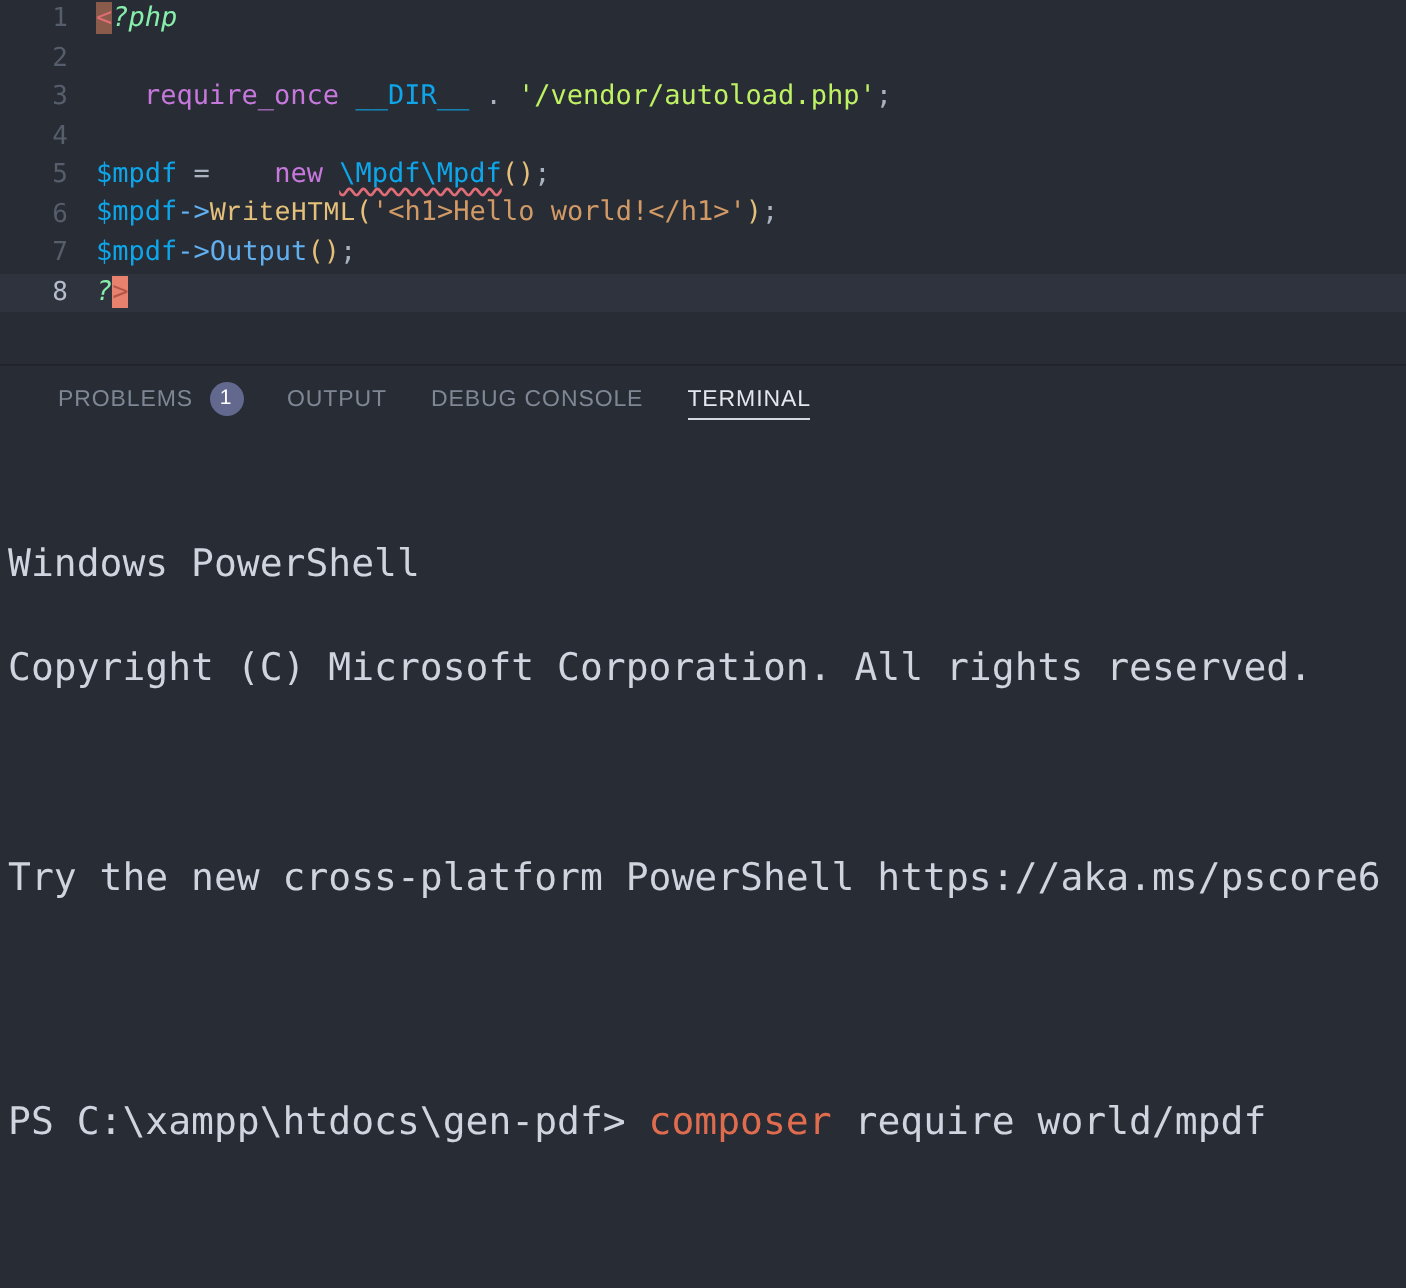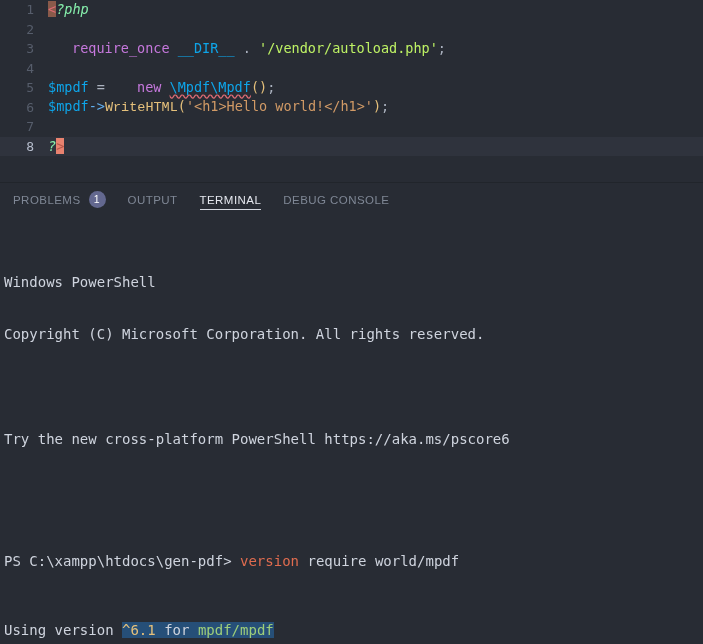--- a/index.html
+++ b/index.html
@@ -95,21 +95,21 @@
     display: flex;
     flex-direction: column;
     border-top: 1px solid #21252b;
     min-height: 0;
   }
   .panel-tabs {
     height: 33px;
     min-height: 33px;
     display: flex;
     align-items: center;
-    padding-left: 2px;
+    padding-left: 18px;
     background: #282c34;
   }
   .ptab {
     display: flex;
     align-items: center;
     height: 33px;
     padding: 0 11px;
     font-family: "Liberation Sans", sans-serif;
     font-size: 11.5px;
     letter-spacing: 0.45px;
@@ -141,21 +141,21 @@
     font-family: "Liberation Sans", sans-serif;
     margin-left: 8px;
     line-height: 1;
   }
 
   .terminal {
     flex: 1 1 auto;
     padding: 6px 0 0 4px;
     overflow: hidden;
     font-family: "DejaVu Sans Mono", monospace;
-    font-size: 14px;
+    font-size: 19px;
     line-height: 17.4px;
     color: #cfd4de;
     white-space: pre;
   }
   .tline {
     white-space: pre;
     height: 17.4px;
     line-height: 17.4px;
   }
   .c-white  { color: #cfd4de; }
@@ -201,20 +201,21 @@
       <span class="code-text"><span class="t-var">$mpdf</span><span> </span><span class="t-op">=</span><span> </span><span class="t-kw">new</span><span> </span><span class="t-class squig">\Mpdf\Mpdf</span><span class="t-paren">()</span><span class="t-punc">;</span></span>
     </div>
 
     <div class="code-line">
       <span class="ln">6</span>
       <span class="code-text"><span class="t-var">$mpdf</span><span class="t-method">-&gt;</span><span class="t-fn">WriteHTML</span><span class="t-paren">(</span><span class="t-strq">'&lt;h1&gt;Hello world!&lt;/h1&gt;'</span><span class="t-paren">)</span><span class="t-punc">;</span></span>
     </div>
 
     <div class="code-line">
       <span class="ln">7</span>
+      <span class="code-text"><span class="t-var">$mpdf</span><span class="t-method">-&gt;</span><span class="t-method">Output</span><span class="t-paren">()</span><span class="t-punc">;</span></span>
     </div>
 
     <div class="code-line active">
       <span class="ln">8</span>
       <span class="code-text"><span class="t-php">?</span><span class="caret-block">&gt;</span></span>
     </div>
 
   </div>
 
   <div class="panel">
@@ -223,42 +224,41 @@
 
       <div class="ptab">
         <span>PROBLEMS</span>
         <span class="badge">1</span>
       </div>
 
       <div class="ptab">
         <span>OUTPUT</span>
       </div>
 
+      <div class="ptab">
+        <span>DEBUG CONSOLE</span>
+      </div>
+
       <div class="ptab active">
         <span>TERMINAL</span>
         <span class="ptab-underline"></span>
-      </div>
-
-      <div class="ptab">
-        <span>DEBUG CONSOLE</span>
       </div>
 
     </div>
 
     <div class="terminal">
 
       <div class="tline"><span class="c-white">Windows PowerShell</span></div>
       <div class="tline"><span class="c-white">Copyright (C) Microsoft Corporation. All rights reserved.</span></div>
       <div class="tline"><span class="c-white"></span></div>
       <div class="tline"><span class="c-white">Try the new cross-platform PowerShell https://aka.ms/pscore6</span></div>
       <div class="tline"><span class="c-white"></span></div>
 
-      <div class="tline"><span class="c-white">PS C:\xampp\htdocs\gen-pdf&gt; </span><span class="c-orange">version</span><span class="c-white"> require world/mpdf</span></div>
-
-      <div class="tline"><span class="c-white">Using version </span><span class="sel"><span class="c-yellow">^6.1</span><span> for </span><span class="c-green">mpdf/mpdf</span></span></div>
+      <div class="tline"><span class="c-white">PS C:\xampp\htdocs\gen-pdf&gt; </span><span class="c-orange">composer</span><span class="c-white"> require world/mpdf</span></div>
+
 
       
       
       
       
       
 
       
 
       

